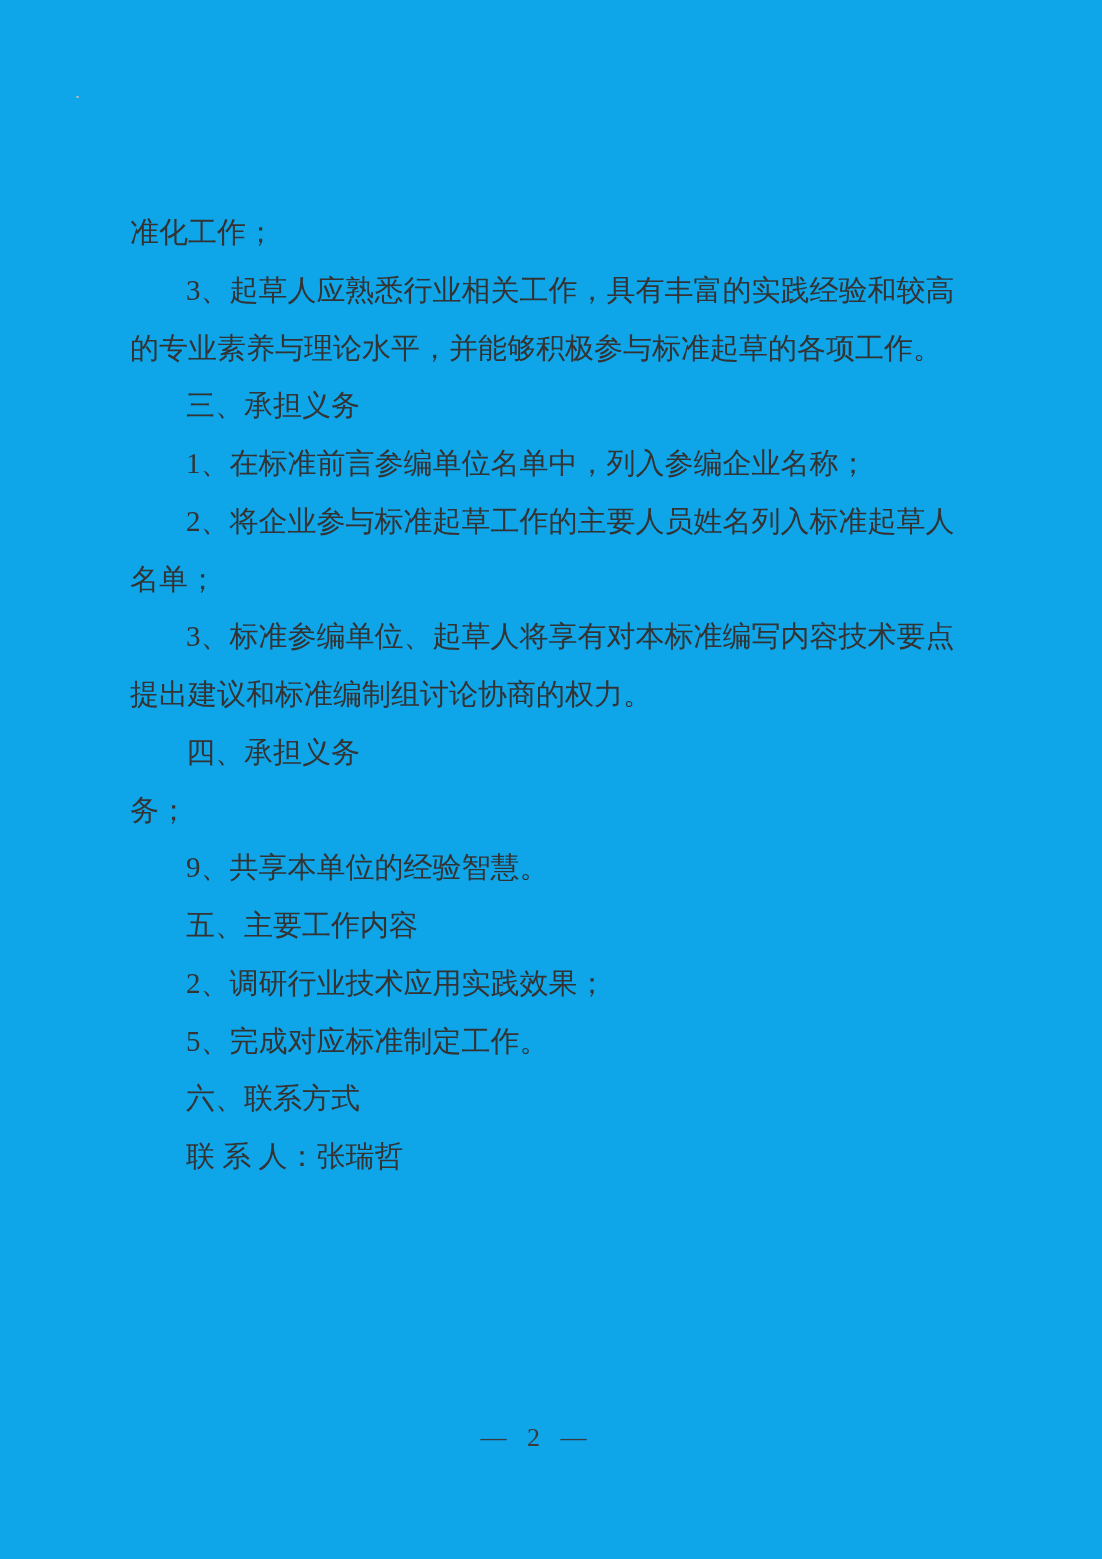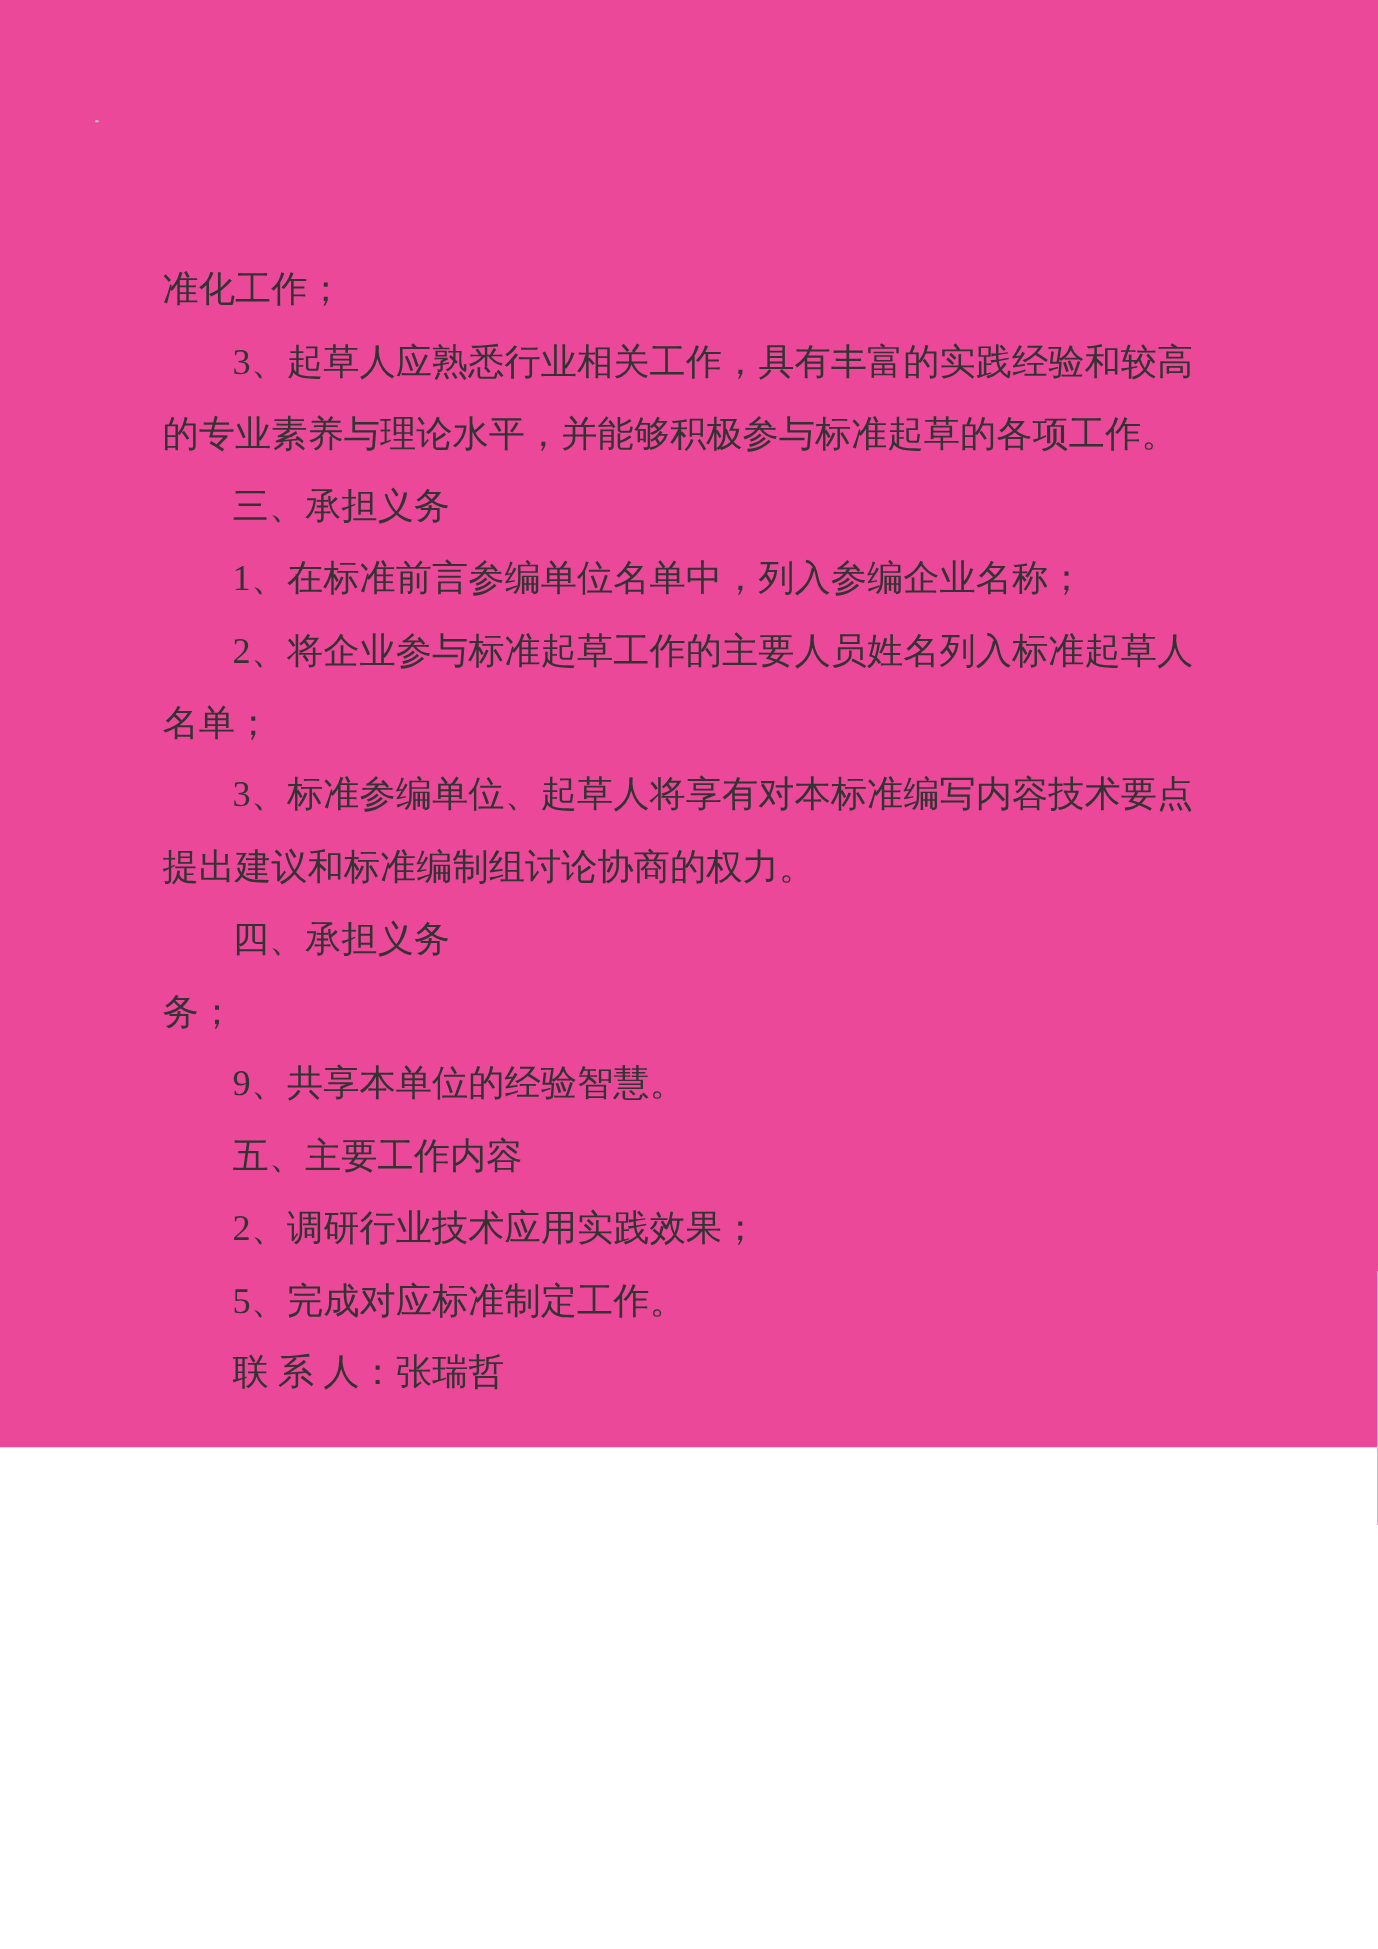--- a/index.html
+++ b/index.html
@@ -3,22 +3,22 @@
 <meta charset="utf-8">
 <style>
   html, body {
     margin: 0;
     padding: 0;
     background: #ffffff;
   }
   .page {
     position: relative;
     width: 1102px;
-    height: 1158px;
-    background: #ec4899;
+    height: 1559px;
+    background: #0ea5e9;
     font-family: "Liberation Serif", "DejaVu Serif", serif;
     color: #333333;
     overflow: hidden;
   }
   .doc-body {
     position: absolute;
     left: 130px;
     top: 204px;
     width: 850px;
   }
@@ -70,16 +70,17 @@
       <div class="line indent">2、将企业参与标准起草工作的主要人员姓名列入标准起草人</div>
       <div class="line">名单；</div>
       <div class="line indent">3、标准参编单位、起草人将享有对本标准编写内容技术要点</div>
       <div class="line">提出建议和标准编制组讨论协商的权力。</div>
       <div class="line indent">四、承担义务</div>
       <div class="line">务；</div>
       <div class="line indent">9、共享本单位的经验智慧。</div>
       <div class="line indent">五、主要工作内容</div>
       <div class="line indent">2、调研行业技术应用实践效果；</div>
       <div class="line indent">5、完成对应标准制定工作。</div>
+      <div class="line indent">六、联系方式</div>
       <div class="line indent">联 系 人：张瑞哲</div>
     </div>
   <div class="page-number">— 2 —</div>
 </div>
 
 </body></html>

